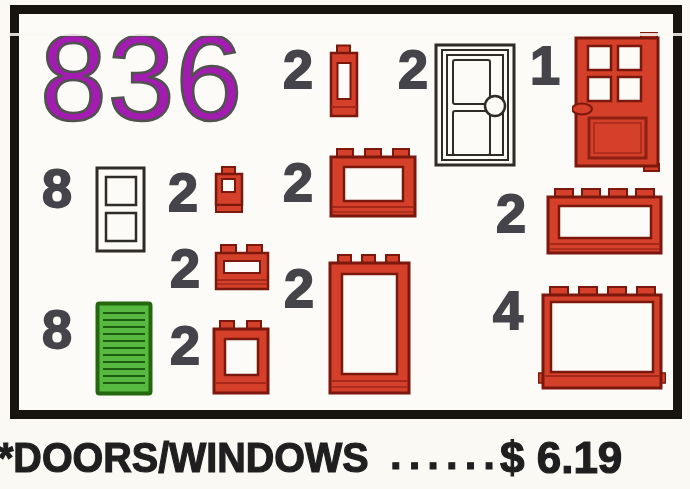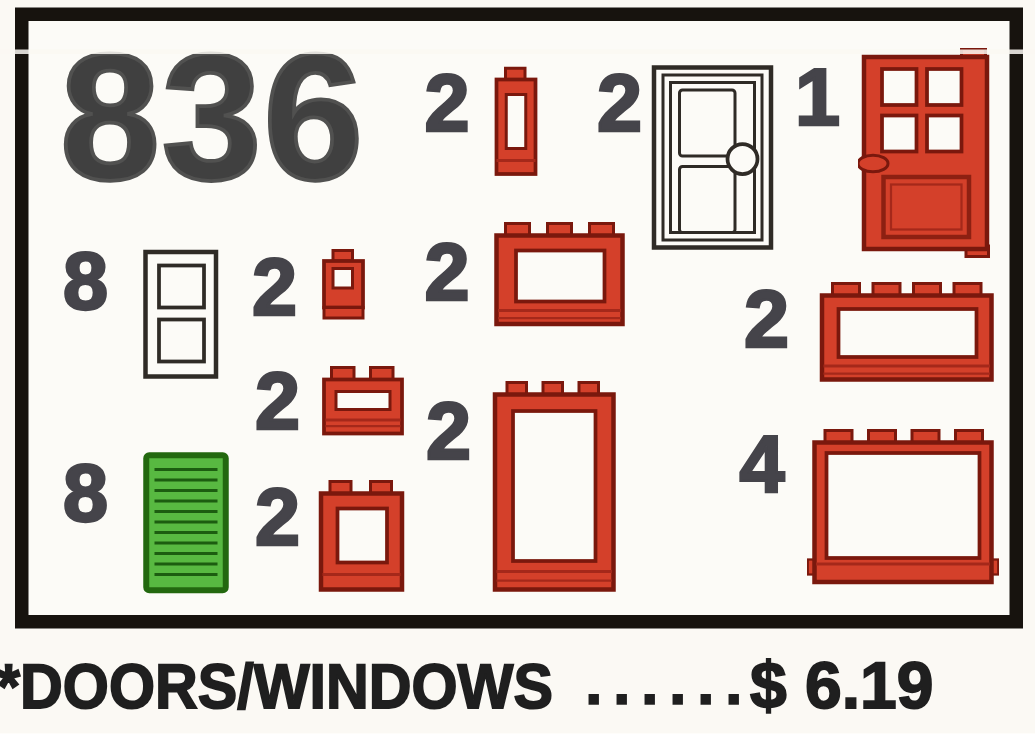--- a/index.html
+++ b/index.html
@@ -3,21 +3,21 @@
 <meta charset="utf-8">
 <style>
   html,body{margin:0;padding:0;background:#ffffff;}
   #page{position:relative;width:690px;height:489px;background:#fbf9f4;overflow:hidden;
         font-family:"Liberation Sans",sans-serif;}
   #frame{position:absolute;left:10px;top:5px;width:672px;height:414px;
          border:9px solid #17130e;background:#fcfbf7;box-sizing:border-box;}
   #seam{position:absolute;left:0;top:33px;width:690px;height:3px;
         background:rgba(250,248,242,0.85);z-index:12;}
   .abs{position:absolute;}
-  .setnum{font-size:120px;font-weight:bold;color:#404040;line-height:100px;
+  .setnum{font-size:120px;font-weight:normal;color:#a21caf;line-height:100px;
           letter-spacing:1px;-webkit-text-stroke:2.5px #515150;z-index:3;}
   .qty{font-size:54px;font-weight:bold;color:#45444a;line-height:54px;
        -webkit-text-stroke:1.8px #45444a;z-index:3;}
   .piece{z-index:2;}
   .piece svg{display:block;}
   #footer{position:absolute;left:0;top:430px;width:690px;height:59px;z-index:3;}
   .cap{position:absolute;font-weight:bold;color:#1f1f1f;line-height:56px;white-space:nowrap;}
   #cap-title{left:-2px;top:0;font-size:42px;-webkit-text-stroke:1.2px #1f1f1f;
              transform:scaleX(0.94);transform-origin:left center;}
   #cap-dots{left:390px;top:-3px;font-size:42px;letter-spacing:7px;-webkit-text-stroke:1px #1f1f1f;}

